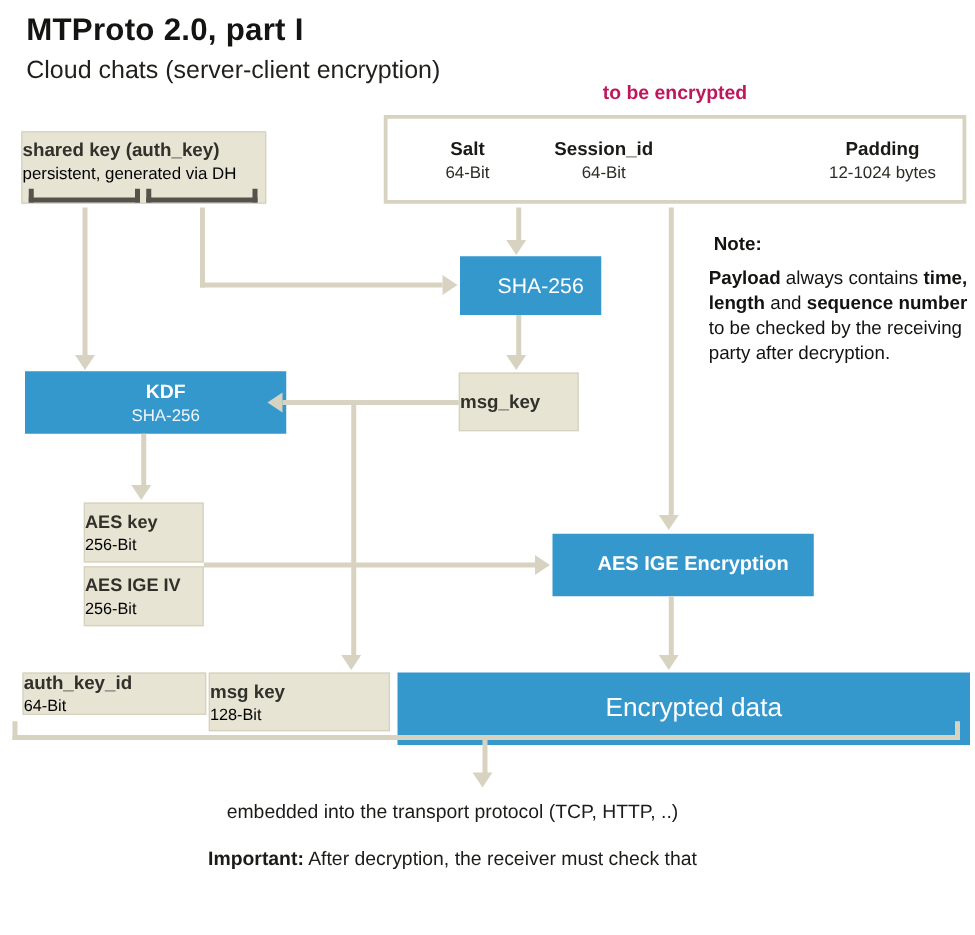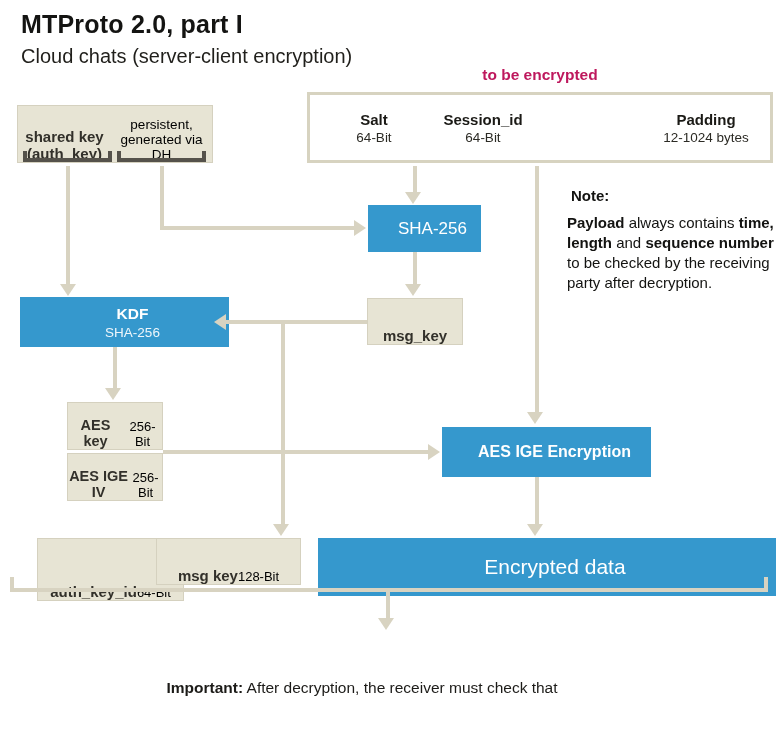--- a/index.html
+++ b/index.html
@@ -6,21 +6,21 @@
   .canvas{position:relative;width:780px;height:748px;background:#ffffff;
           font-family:"Liberation Sans",sans-serif;overflow:hidden;}
 
   .title{position:absolute;left:21px;top:10px;font-size:25px;font-weight:700;color:#141412;letter-spacing:.2px;}
   .subtitle{position:absolute;left:21px;top:45px;font-size:20px;font-weight:400;color:#201f1b;}
 
   
   .blue{position:absolute;background:var(--blue,#3598cd);color:#fff;display:flex;flex-direction:column;
         align-items:center;justify-content:center;text-align:center;padding-left:16px;}
   .beige{position:absolute;background:var(--beige,#e7e4d4);border:1px solid #d5d1bf;box-sizing:border-box;
-         display:flex;align-items:flex-end;justify-content:center;text-align:center;}
+         display:flex;flex-direction:column;align-items:flex-start;justify-content:center;text-align:center;}
   .bname{font-weight:700;font-size:14.5px;color:#32302a;}
   .bsub{font-size:13px;color:#000000;margin-top:2px;}
   .blue .bname{color:#fff;font-size:15.5px;}
   .blue .bsub{color:#eef6fb;font-size:13.5px;}
 
   
   .glabel{position:absolute;left:307px;top:66px;width:466px;text-align:center;
           font-weight:700;font-size:15.5px;color:#be185d;}
   .group{position:absolute;left:307px;top:92px;width:466px;height:71px;
          border:3px solid #d7d3c0;box-sizing:border-box;background:#fff;}
@@ -107,25 +107,25 @@
     <div class="bname">AES key</div>
     <div class="bsub">256-Bit</div>
   </div>
   <div class="beige" style="left:67px;top:453px;width:96px;height:48px;">
     <div class="bname">AES IGE IV</div>
     <div class="bsub">256-Bit</div>
   </div>
 
   <div class="blue" style="left:442px;top:427px;width:193px;height:50px;font-weight:700;font-size:16px;">AES IGE Encryption</div>
 
-  <div class="beige" style="left:18px;top:538px;width:147px;height:63px;margin-left:19px;">
+  <div class="beige" style="left:18px;top:538px;width:147px;height:34px;">
     <div class="bname" style="font-size:15px;">auth_key_id</div>
     <div class="bsub">64-Bit</div>
   </div>
-  <div class="beige" style="left:156px;top:538px;width:145px;height:47px;">
+  <div class="beige" style="left:167px;top:538px;width:145px;height:47px;">
     <div class="bname" style="font-size:15px;">msg key</div>
     <div class="bsub">128-Bit</div>
   </div>
   <div class="blue" style="left:318px;top:538px;width:442px;height:58px;font-weight:400;font-size:21px;">Encrypted data</div>
 
   <div class="line" style="left:66px;top:166px;width:4px;height:118px;"></div>
   <div class="ah down" style="left:60px;top:284px;"></div>
 
   <div class="line" style="left:160px;top:166px;width:4px;height:64px;"></div>
   <div class="line" style="left:160px;top:226px;width:194px;height:4px;"></div>
@@ -152,15 +152,16 @@
   <div class="line" style="left:163px;top:450px;width:265px;height:4px;"></div>
   <div class="ah right" style="left:428px;top:444px;"></div>
 
   <div class="line" style="left:535px;top:477px;width:4px;height:49px;"></div>
   <div class="ah down" style="left:527px;top:524px;"></div>
 
   <div class="bbracket"></div>
   <div class="line" style="left:386px;top:592px;width:4px;height:28px;"></div>
   <div class="ah down" style="left:378px;top:618px;"></div>
 
+  <div class="ftext" style="top:641px;">embedded into the transport protocol (TCP, HTTP, ..)</div>
   <div class="ftext" style="top:679px;"><span class="b">Important:</span><span> After decryption, the receiver must check that</span></div>
 
 </div>
 
 </body></html>

